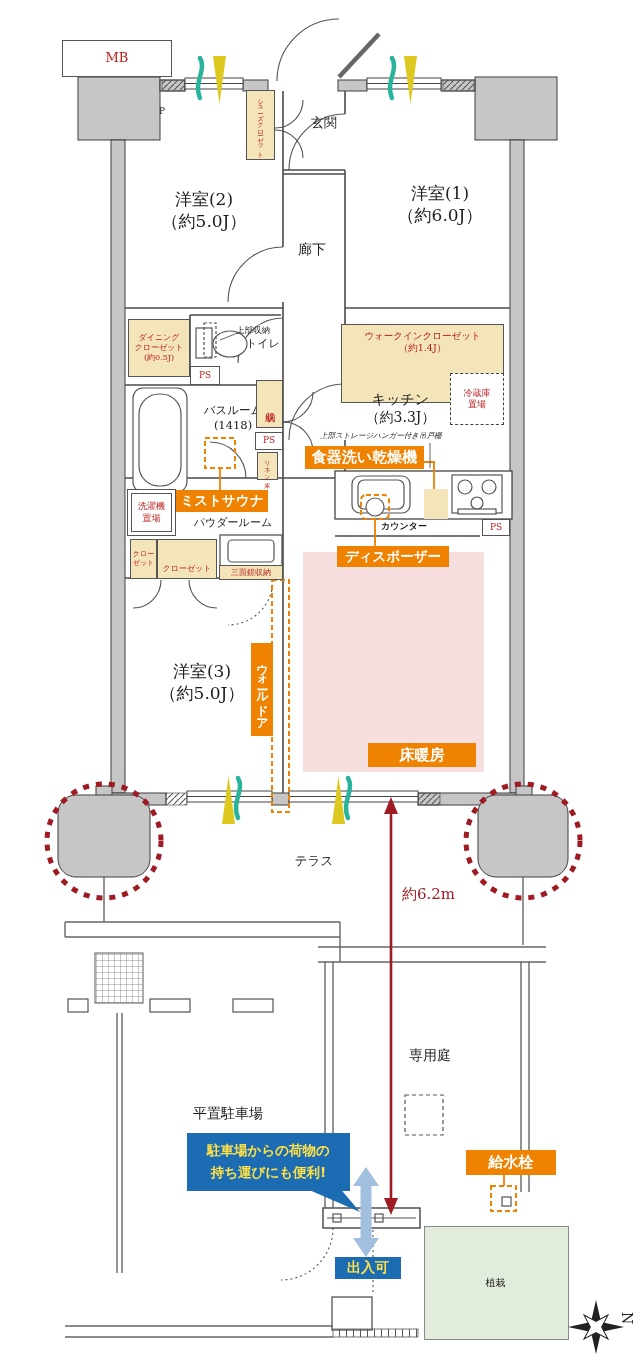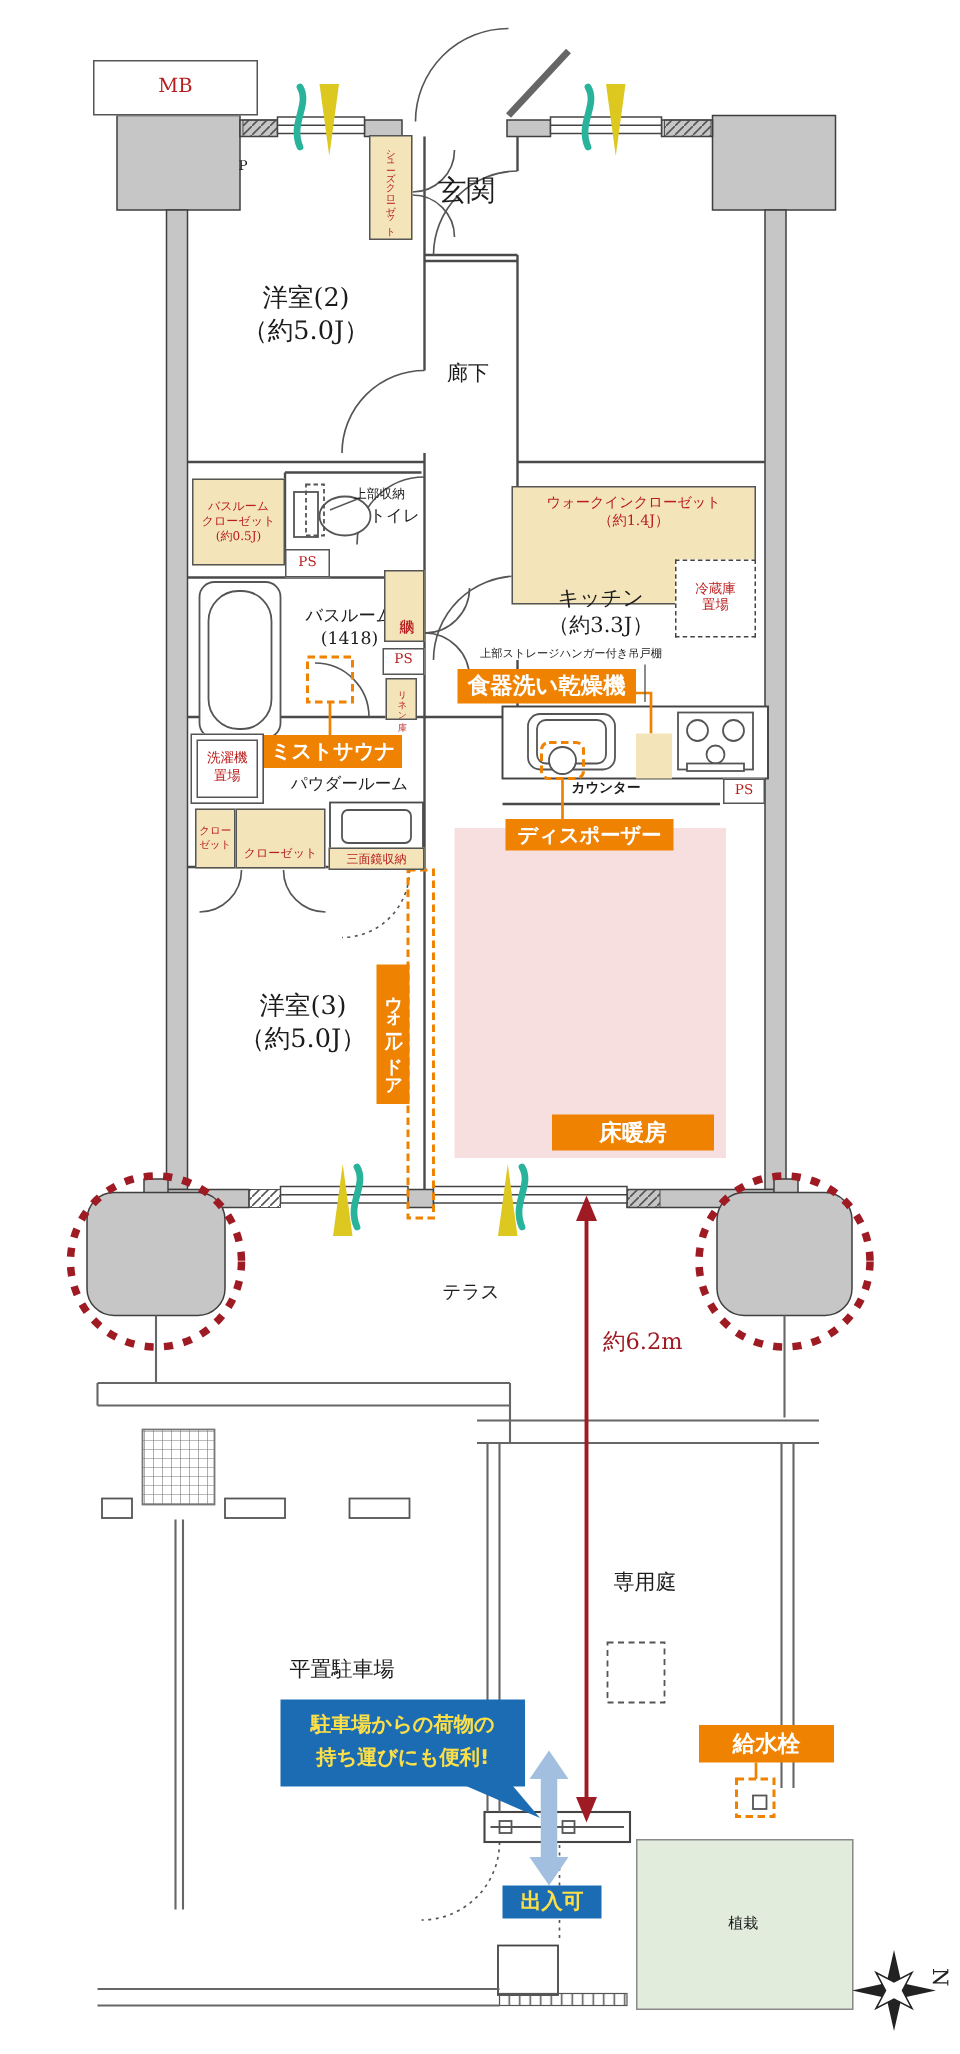--- a/index.html
+++ b/index.html
@@ -233,44 +233,46 @@
       <polygon points="596,1300 601,1322 624,1327 601,1332 596,1354 591,1332 568,1327 591,1322" fill="#222"></polygon>
       <polygon points="596,1310 600,1323 613,1327 600,1331 596,1344 592,1331 579,1327 592,1323" fill="#fff" stroke="#222" stroke-width="1" transform="rotate(45 596 1327)"></polygon>
       <text x="622" y="1312" font-size="14" fill="#222" font-family="DejaVu Serif, serif" transform="rotate(90 622 1312)">N</text>
     </g>
   </svg>
 
   <div class="box" style="left:62px;top:40px;width:110px;height:37px;border-width:1.5px;background:#fff;font-size:13px;">MB</div>
   <div class="lbl" style="left:152px;top:106px;width:20px;font-size:9px;">P</div>
 
   <div class="box tan vert" style="left:246px;top:90px;width:29px;height:70px;font-size:6.5px;">シューズクローゼット</div>
-  <div class="lbl" style="left:285px;top:115px;width:52px;font-size:19px;">玄関</div>
+  <div class="lbl" style="left:285px;top:115px;width:52px;font-size:13px;text-align:right;">玄関</div>
   <div class="lbl" style="left:135px;top:188px;width:138px;font-size:17px;">洋室(2)
 （約5.0J）</div>
+  <div class="lbl" style="left:372px;top:182px;width:136px;font-size:17px;">洋室(1)
+（約6.0J）</div>
   <div class="lbl" style="left:286px;top:240px;width:52px;font-size:14px;">廊下</div>
 
-  <div class="box tan" style="left:128px;top:319px;width:62px;height:58px;font-size:8px;">バスルーム
+  <div class="box tan" style="left:128px;top:319px;width:62px;height:58px;font-size:8px;">ダイニング
 クローゼット
 (約0.5J)</div>
   <div class="lbl" style="left:236px;top:325px;width:52px;font-size:8.5px;text-align:left;">上部収納</div>
   <div class="lbl" style="left:240px;top:337px;width:46px;font-size:11px;">トイレ</div>
   <div class="box" style="left:190px;top:366px;width:30px;height:19px;font-size:9px;background:#fff;">PS</div>
   <div class="lbl" style="left:183px;top:403px;width:100px;font-size:11.5px;">バスルーム
 (1418)</div>
   <div class="box tan vert" style="left:256px;top:380px;width:27px;height:48px;font-size:10px;">収納</div>
   <div class="box" style="left:255px;top:432px;width:28px;height:18px;font-size:9px;background:#fff;">PS</div>
   <div class="box tan vert" style="left:257px;top:452px;width:21px;height:28px;font-size:6px;">リネン庫</div>
 
   <div class="box tan" style="left:341px;top:324px;width:163px;height:79px;font-size:9.5px;align-items:flex-start;padding-top:5px;">ウォークインクローゼット
 （約1.4J）</div>
   <div class="box dashedbox" style="left:450px;top:373px;width:54px;height:52px;font-size:9px;">冷蔵庫
 置場</div>
   <div class="lbl" style="left:348px;top:390px;width:105px;font-size:14px;">キッチン
 （約3.3J）</div>
-  <div class="lbl" style="left:320px;top:431px;width:168px;font-size:7.5px;text-align:left;">上部ストレージハンガー付き吊戸棚</div>
+  <div class="lbl" style="left:320px;top:431px;width:168px;font-size:7.5px;text-align:left;font-style:italic;">上部ストレージハンガー付き吊戸棚</div>
   <div class="lbl" style="left:368px;top:521px;width:72px;font-size:9px;font-weight:bold;">カウンター</div>
   <div class="box" style="left:482px;top:519px;width:28px;height:17px;font-size:9px;background:#fff;">PS</div>
 
   <div class="box dbl" style="left:127px;top:489px;width:49px;height:47px;font-size:9px;background:#fff;">洗濯機
 置場</div>
   <div class="lbl" style="left:178px;top:516px;width:110px;font-size:11px;">パウダールーム</div>
   <div class="box tan" style="left:130px;top:539px;width:27px;height:40px;font-size:7px;">クロー
 ゼット</div>
   <div class="box tan" style="left:157px;top:539px;width:60px;height:40px;font-size:8px;align-items:flex-end;padding-bottom:4px;">クローゼット</div>
   <div class="box tan" style="left:219px;top:565px;width:64px;height:15px;font-size:8px;">三面鏡収納</div>

